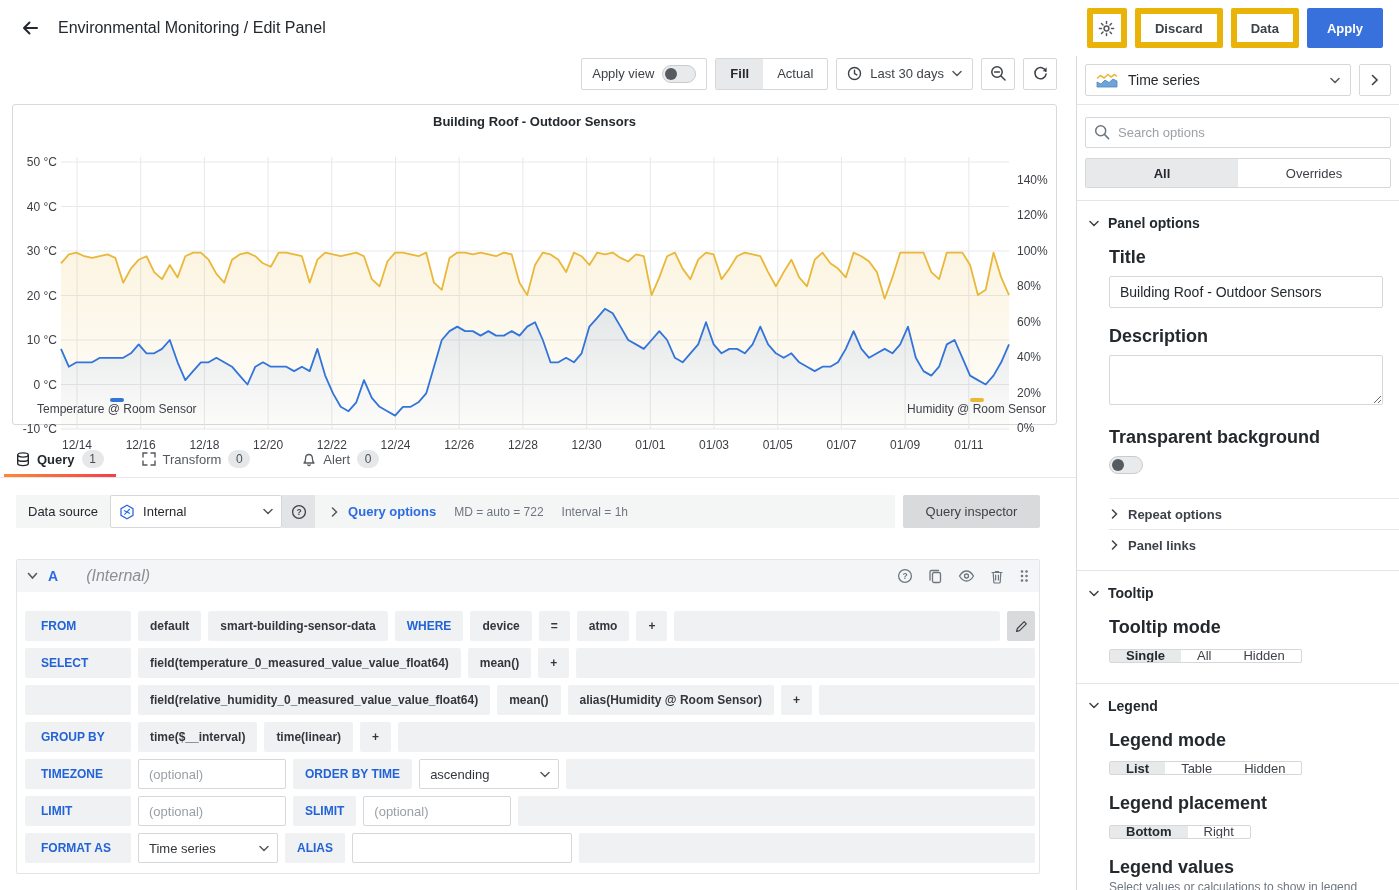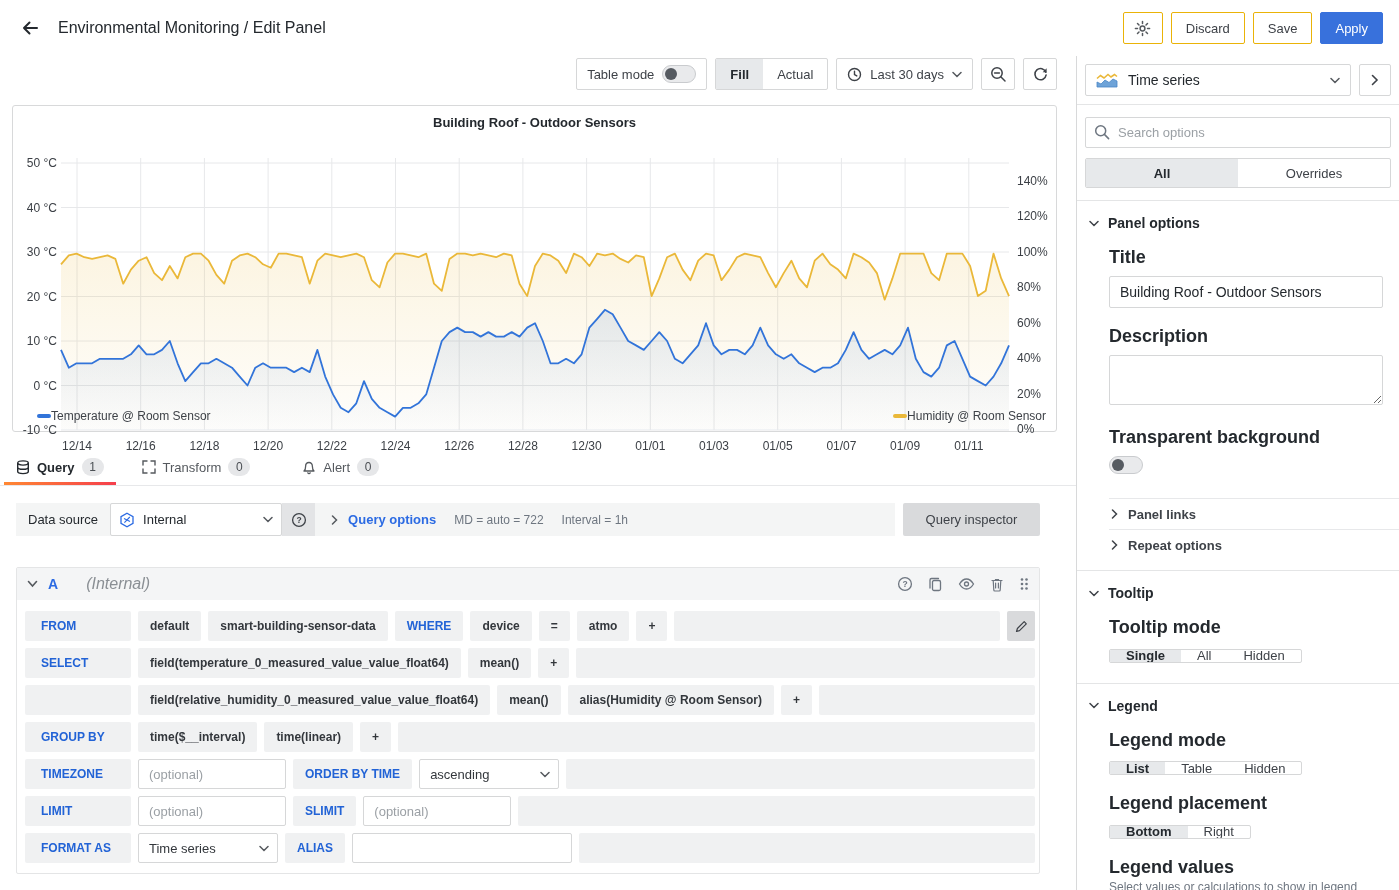--- a/index.html
+++ b/index.html
@@ -5,23 +5,23 @@
   * { box-sizing: border-box; margin: 0; padding: 0; }
   html,body { width:1399px; height:890px; overflow:hidden; background:#fff;
     font-family:"Liberation Sans", sans-serif; color:#24292e; }
   .app { width:1399px; height:890px; display:flex; flex-direction:column; }
 
   
   header { height:56px; display:flex; align-items:center; padding:0 16px; flex:0 0 auto; }
   .back-btn { width:28px; height:28px; display:flex; align-items:center; justify-content:center; cursor:pointer; }
   .hdr-title { font-size:16px; font-weight:500; margin-left:14px; }
   .hdr-actions { margin-left:auto; display:flex; gap:8px; align-items:center; }
-  .btn { height:32px; display:inline-flex; align-items:center; justify-content:center;
-    padding:0 14px; border:1px solid #eab308; border-radius:2px; background:#fff;
-    font-size:13px; font-weight:400; color:#3e4248; cursor:pointer; }
+  .btn { height:40px; display:inline-flex; align-items:center; justify-content:center;
+    padding:0 14px; border:6px solid #eab308; border-radius:2px; background:#fff;
+    font-size:13px; font-weight:700; color:#3e4248; cursor:pointer; }
   .btn.icon-only { width:40px; padding:0; }
   .btn.primary { background:#3871dc; border-color:#3871dc; color:#fff; }
 
   .main { flex:1; display:flex; min-height:0; }
   .left { width:1076px; flex:0 0 auto; display:flex; flex-direction:column; }
 
   
   .toolbar { height:42px; display:flex; align-items:center; justify-content:flex-end; gap:8px; padding:0 19px 0 0; }
   .tb-box { height:32px; display:inline-flex; align-items:center; border:1px solid #d6d7d8; border-radius:2px; background:#fff; font-size:13px; color:#3e4248; }
   .tb-box .pad { padding:0 10px; display:inline-flex; align-items:center; gap:8px; }
@@ -31,21 +31,21 @@
   .seg .opt { padding:0 14px; display:flex; align-items:center; font-size:13px; color:#3e4248; cursor:pointer; }
   .seg .opt.sel { background:#e7e9eb; font-weight:700; color:#24292e; }
   .sq-btn { width:34px; height:32px; display:inline-flex; align-items:center; justify-content:center; border:1px solid #d6d7d8; border-radius:2px; background:#fff; cursor:pointer; }
 
   
   .panel-card { position:relative; width:1045px; height:377px; margin:12px 19px 0 12px;
     border:1px solid #d8d9da; border-radius:3px; background:#fff; }
   .panel-title { position:absolute; top:9px; left:0; right:0; text-align:center; font-size:13px; font-weight:700; }
   .chart-svg { position:absolute; left:0; top:0; }
   .legend-row { position:absolute; bottom:8px; left:24px; right:10px; display:flex; justify-content:space-between; font-size:12px; color:#3e4248; }
-  .legend-item { display:flex; align-items:center; gap:0; cursor:pointer; }
+  .legend-item { display:flex; align-items:center; gap:0; cursor:pointer;flex-direction:column; }
   .legend-swatch { width:14px; height:4px; border-radius:2px; }
 
   
   .tabs-row { margin-top:24px; height:34px; display:flex; align-items:flex-end; padding:0 4px; border-bottom:1px solid #e7e8ea; }
   .tab { position:relative; display:flex; align-items:center; gap:7px; padding:0 12px 9px 12px; font-size:13px; color:#55595e; cursor:pointer; }
   .tab.active { color:#24292e; font-weight:700; }
   .tab.active::after { content:""; position:absolute; left:0; right:0; bottom:0; height:3px;
     background:linear-gradient(90deg,#ff8833 0%, #f53e4c 100%); }
   .badge { min-width:22px; height:18px; padding:0 7px; border-radius:9px; background:#e6e7e9;
     color:#4b4f54; font-size:12px; display:inline-flex; align-items:center; justify-content:center; font-weight:400; }
@@ -65,21 +65,21 @@
   .inspector-btn { margin-left:8px; width:137px; background:#d9dadc; border:none; font-weight:500; height:33px; }
 
   .query-card { margin:31px 36px 0 16px; background:#fff; border:1px solid #e4e5e6; border-radius:2px; }
   .qc-header { height:32px; background:#f4f5f6; display:flex; align-items:center; padding:0 10px; gap:10px; }
   .qc-ref { color:#2c6be3; font-weight:700; font-size:14px; }
   .qc-sub { color:#8a8f94; font-style:italic; font-size:16px; margin-left:18px; }
   .qc-icons { margin-left:auto; display:flex; align-items:center; gap:15px; color:#6e7680; }
   .qc-icons span { cursor:pointer; display:inline-flex; }
   .q-rows { padding:7px 4px 10px 8px; }
   .q-row { display:flex; align-items:stretch; gap:7px; margin-top:7px; }
-  .q-row:first-child { margin-top:4px;border-radius:8px; }
+  .q-row:first-child { margin-top:12px;border-radius:8px; }
   .q-label { width:106px; flex:0 0 auto; background:#f0f1f2; border-radius:2px; display:flex; align-items:center;
     padding:0 0 0 16px; color:#2263d6; font-weight:700; font-size:12px; height:30px; }
   .q-label:empty { color:transparent; }
   .q-chip { background:#f0f1f2; border-radius:2px; display:flex; align-items:center; padding:0 12px;
     font-size:12px; font-weight:600; color:#33373c; height:30px; cursor:pointer; white-space:nowrap; }
   .q-chip.kw { color:#2263d6; font-weight:700; }
   .q-input { background:#fff; border:1px solid #d6d7d8; border-radius:2px; height:30px; width:148px;
     display:flex; align-items:center; padding:0 10px; font-size:13px; color:#9ba0a5; cursor:text; }
   .q-select { background:#fff; border:1px solid #d6d7d8; border-radius:2px; height:30px; width:140px;
     display:flex; align-items:center; padding:0 8px 0 10px; font-size:13px; color:#33373c; cursor:pointer; }
@@ -134,32 +134,32 @@
     </span>
     <span class="hdr-title">Environmental Monitoring / Edit Panel</span>
     <div class="hdr-actions">
       <button class="btn icon-only">
         <svg width="17" height="17" viewBox="0 0 17 17">
             <circle cx="8.5" cy="8.5" r="2.4" fill="none" stroke="#55595e" stroke-width="1.5"></circle>
             <path d="M8.5 1.4v2.1M8.5 13.5v2.1M1.4 8.5h2.1M13.5 8.5h2.1M3.5 3.5l1.5 1.5M12 12l1.5 1.5M13.5 3.5 12 5M5 12l-1.5 1.5" stroke="#55595e" stroke-width="1.5" stroke-linecap="round"></path>
           </svg>
       </button>
       <button class="btn">Discard</button>
-      <button class="btn">Save</button>
+      <button class="btn">Data</button>
       <button class="btn primary">Apply</button>
     </div>
   </header>
 
   <div class="main">
     <div class="left">
 
       <div class="toolbar">
         <div class="tb-box">
           <span class="pad">
-            <span>Table mode</span>
+            <span>Apply view</span>
             <span class="toggle"></span>
           </span>
         </div>
         <div class="seg">
           <span class="opt sel">Fill</span>
           <span class="opt">Actual</span>
         </div>
         <div class="tb-box">
           <span class="pad">
             <svg width="15" height="15" viewBox="0 0 15 15">
@@ -491,27 +491,27 @@
         <input class="text-input" value="Building Roof - Outdoor Sensors" style="">
         <div class="fld-label">Description</div>
         <textarea class="desc-area" style=""></textarea>
         <div class="fld-label">Transparent background</div>
         <span class="toggle" style="display:inline-block;margin-bottom:14px"></span>
       </div>
       <div class="sub-collapsed">
         <svg width="7" height="10" viewBox="0 0 7 10">
             <path d="M1.5 1 5.5 5 1.5 9" fill="none" stroke="#3e4248" stroke-width="1.5" stroke-linecap="round"></path>
           </svg>
-        <span>Panel links</span>
+        <span>Repeat options</span>
       </div>
       <div class="sub-collapsed">
         <svg width="7" height="10" viewBox="0 0 7 10">
             <path d="M1.5 1 5.5 5 1.5 9" fill="none" stroke="#3e4248" stroke-width="1.5" stroke-linecap="round"></path>
           </svg>
-        <span>Repeat options</span>
+        <span>Panel links</span>
       </div>
       <div class="sb-sep" style="margin-top:10px"></div>
 
       <div class="sect-head">
         <svg width="10" height="7" viewBox="0 0 10 7">
             <path d="M1 1.5 5 5.5 9 1.5" fill="none" stroke="#3e4248" stroke-width="1.5" stroke-linecap="round"></path>
           </svg>
         <span class="t">Tooltip</span>
       </div>
       <div class="sect-body">

